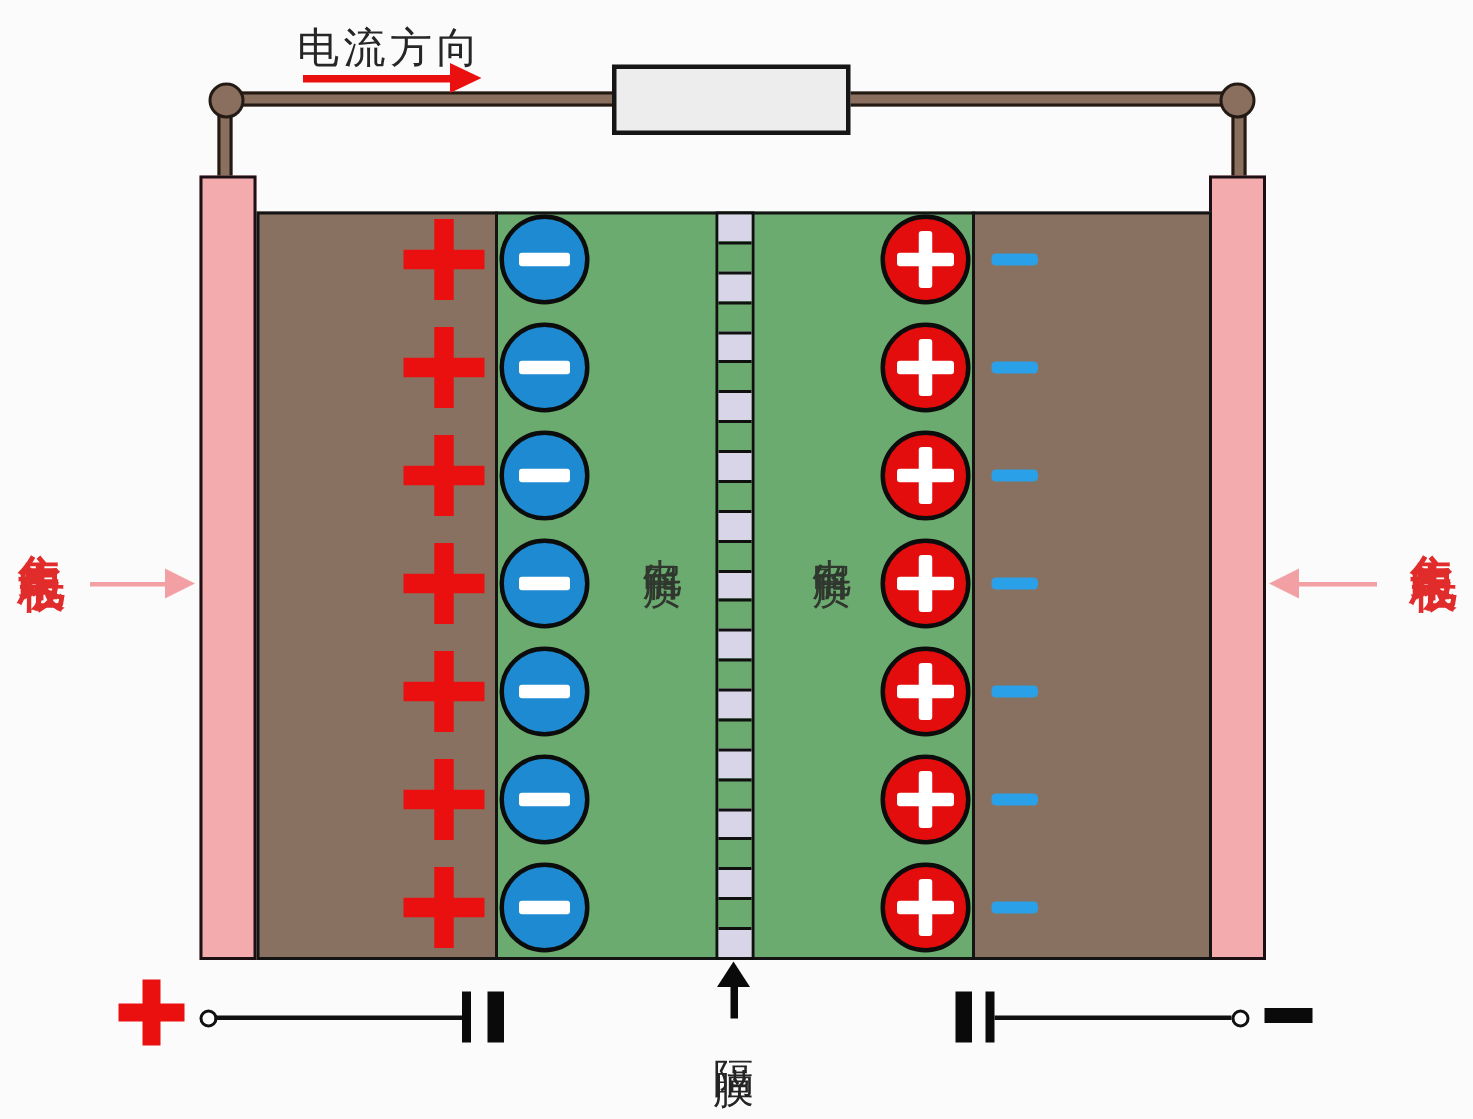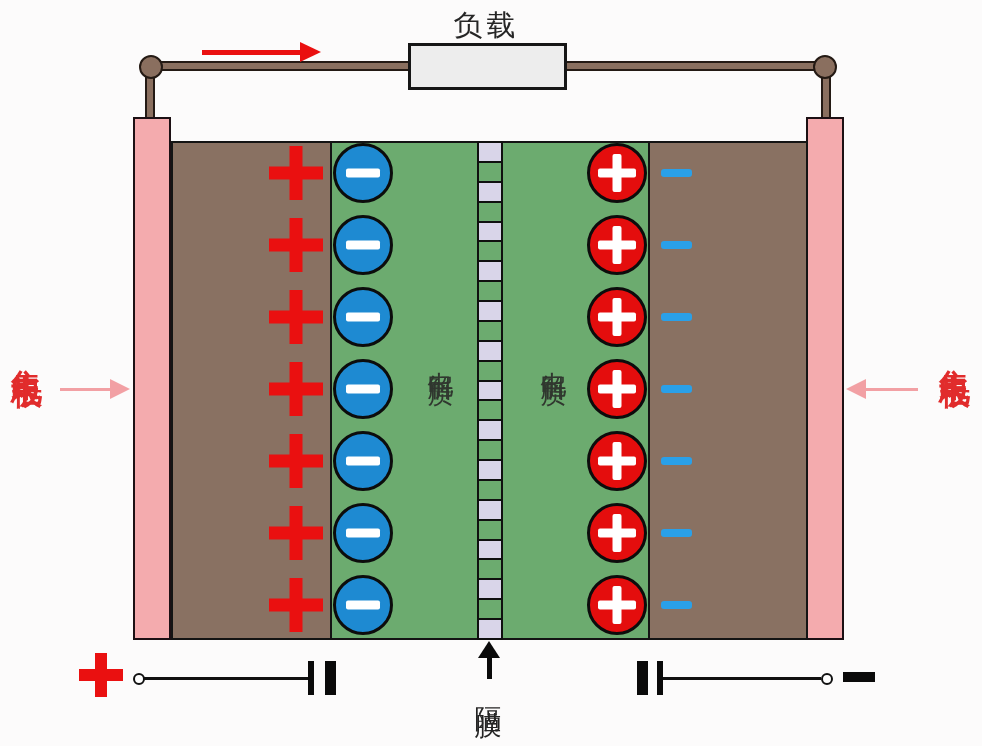--- a/index.html
+++ b/index.html
@@ -87,21 +87,21 @@
 <body>
 
 <div class="stage" style="--bg: #fcfbfb; --collector_pink: #f4abae; --electrode_brown: #897162; --electrolyte_green: #6cab6f; --separator_lavender: #d9d5e9; --wire_brown: #8a6f5f; --wire_outline: #241a14; --ion_blue: #1e8ad2; --ion_red: #e40d0d; --dash_blue: #2aa0e8; --plus_red: #ea1010; --load_fill: #ededed; --label_red: #e12c2c; --arrow_pink: #f2a0a4; --text_dark: #262626;">
 
   <div class="abs wire-h"></div>
   <div class="abs wire-v-left"></div>
   <div class="abs wire-v-right"></div>
   <div class="abs junction left"></div>
   <div class="abs junction right"></div>
   <div class="abs load-box"></div>
-  <div class="abs label-load">负载</div>
+  <div class="abs label-current">电流方向</div>
   <div class="abs cur-arrow-line"></div>
   <div class="abs cur-arrow-head"></div>
 
   <div class="abs plate left"></div>
   <div class="abs plate right"></div>
   <div class="abs electrode left"></div>
   <div class="abs electrode right"></div>
   <div class="abs electrolyte"></div>
   <div class="abs separator" id="separator">
       <div class="sep-cell sep-lav"></div>

